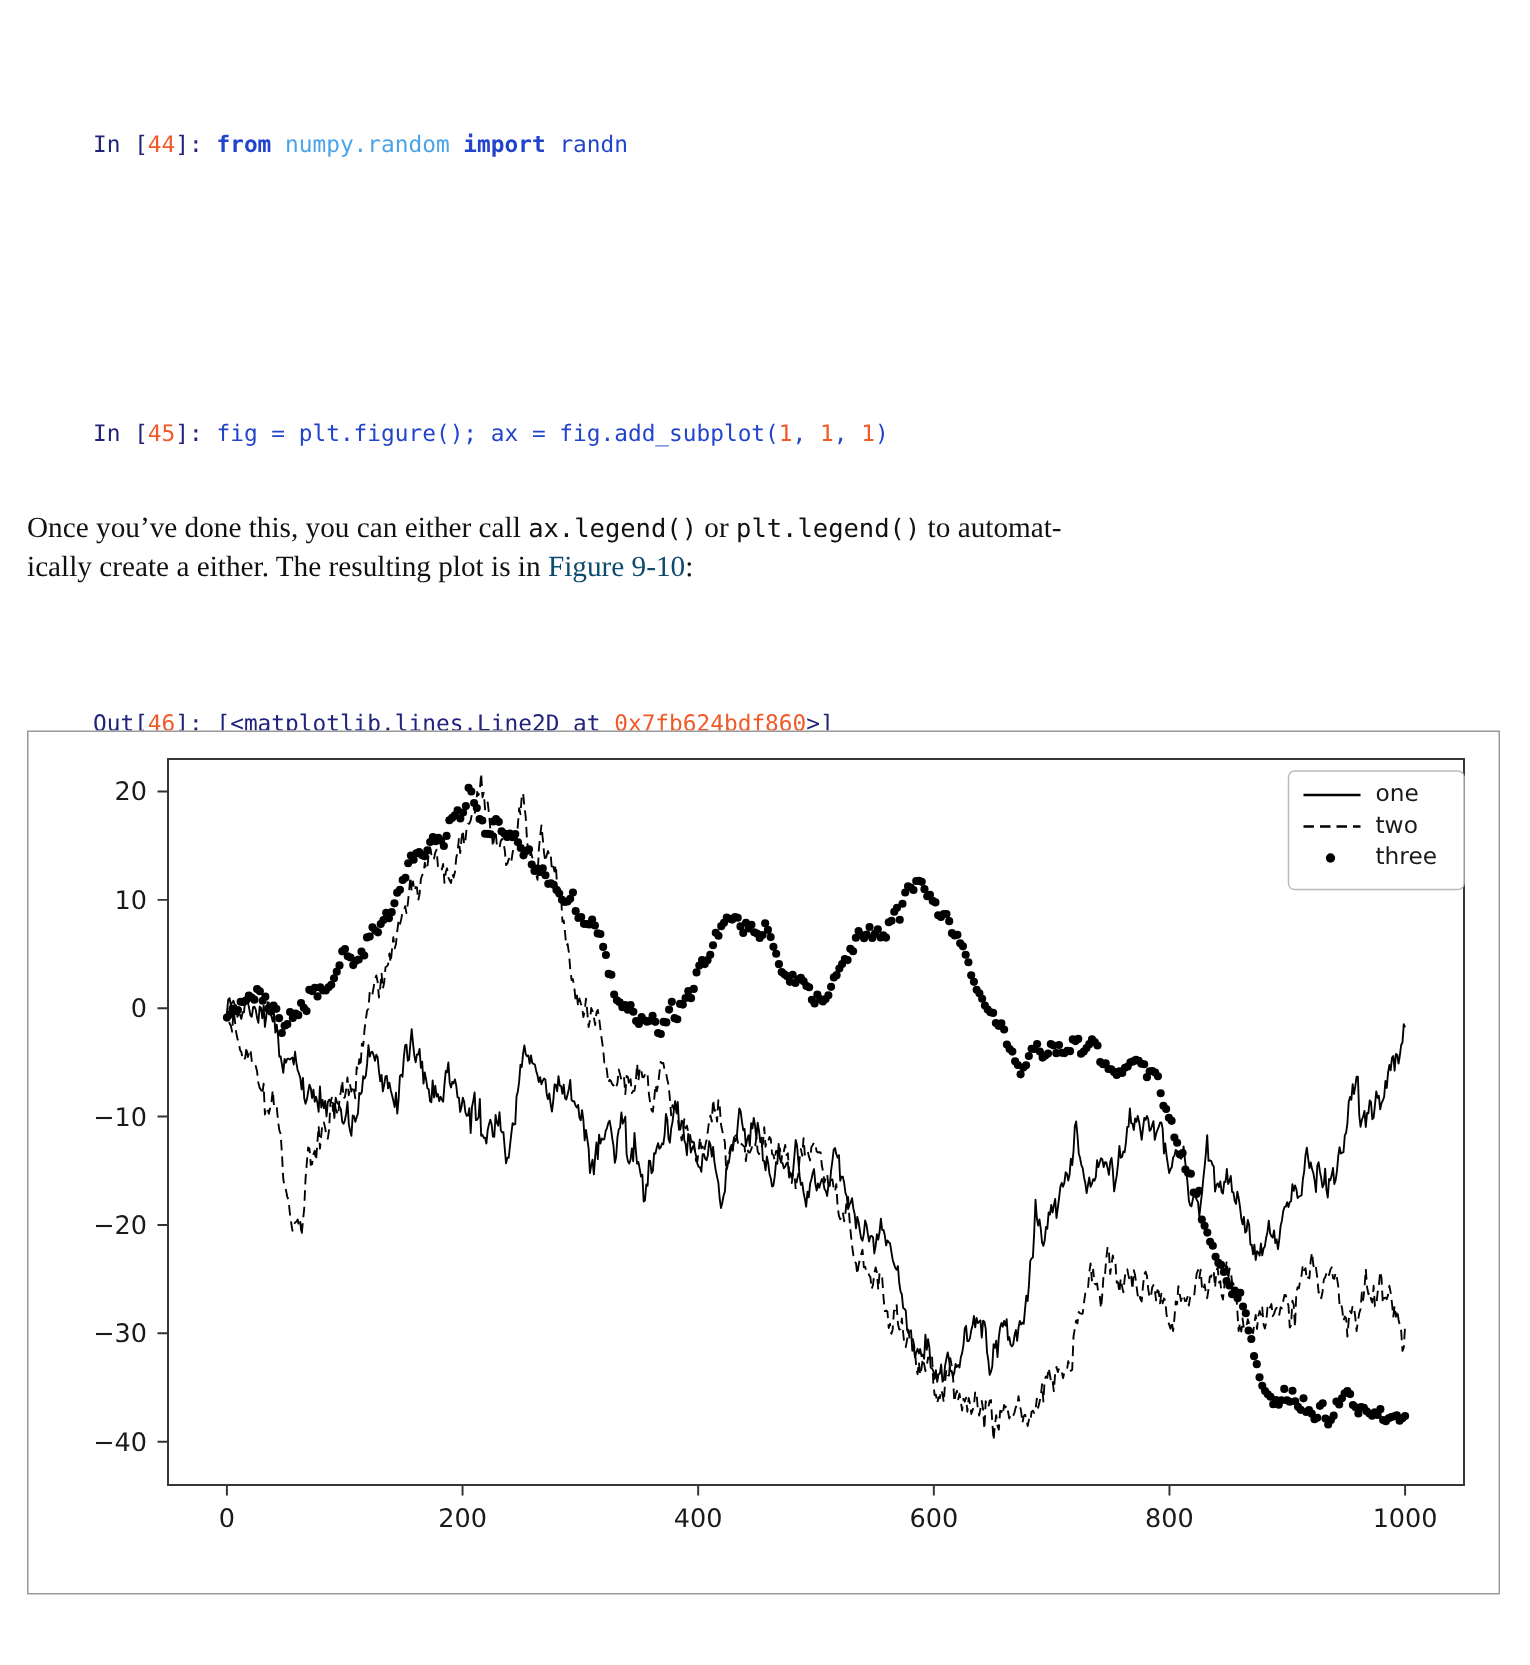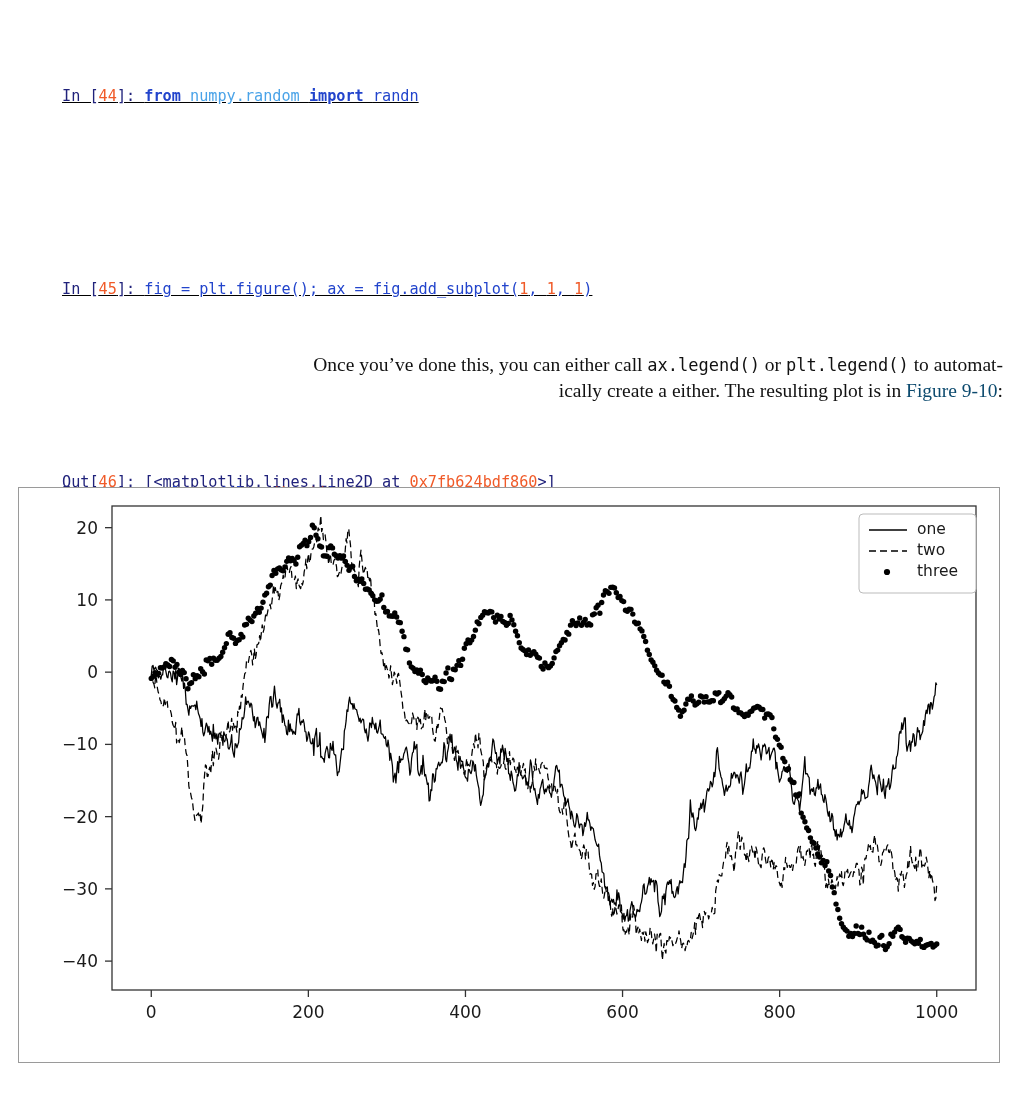--- a/index.html
+++ b/index.html
@@ -22,43 +22,42 @@
     position: absolute;
     left: 62px;
     top: 0px;
     width: 940px;
     font-family: "DejaVu Sans Mono", "Liberation Mono", monospace;
     font-size: 15.2px;
     line-height: 21.5px;
     white-space: pre;
   }
   .cblock { margin-bottom: 21px; }
-  .cline  { white-space: pre; text-decoration: underline; }
+  .cline  { white-space: pre; }
 
   .tk-prompt  { color: #20227b; }
   .tk-num     { color: #f05a28; }
   .tk-kw      { color: #2244cc; font-weight: bold; }
   .tk-mod     { color: #4aa3e8; }
   .tk-code    { color: #2244cc; }
   .tk-str     { color: #c8401a; }
   .tk-lit     { color: #f05a28; }
   .tk-out     { color: #20227b; }
   .tk-hex     { color: #f05a28; }
 
   
   .prose {
     position: absolute;
     left: 18px;
-    top: 352px;
+    top: 340px;
     width: 985px;
     font-family: "Liberation Serif", "DejaVu Serif", serif;
     font-size: 19.5px;
     line-height: 26px;
     color: #111111;
-    text-align: right;
   }
   .prose .mono {
     font-family: "DejaVu Sans Mono", "Liberation Mono", monospace;
     font-size: 17px;
   }
   .xref { color: #0c4a6e; }
 
   
   .figure-frame {
     position: absolute;

